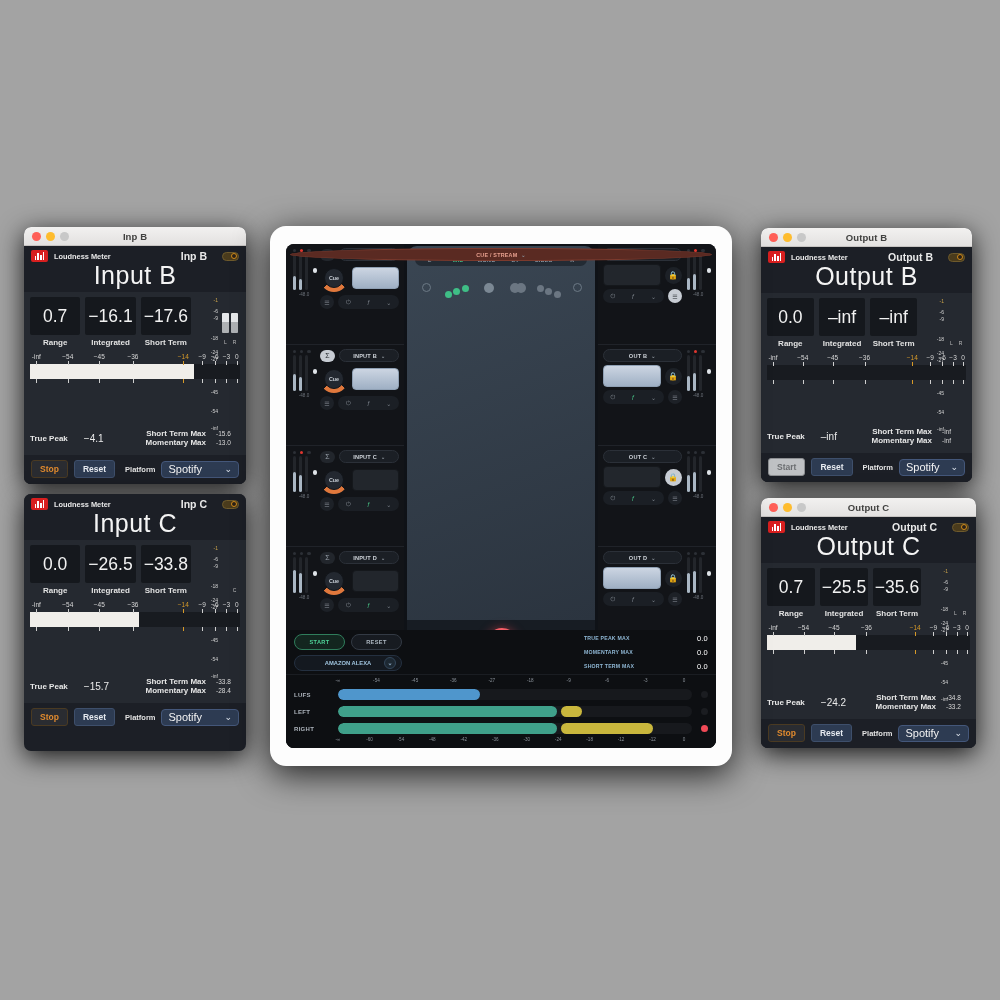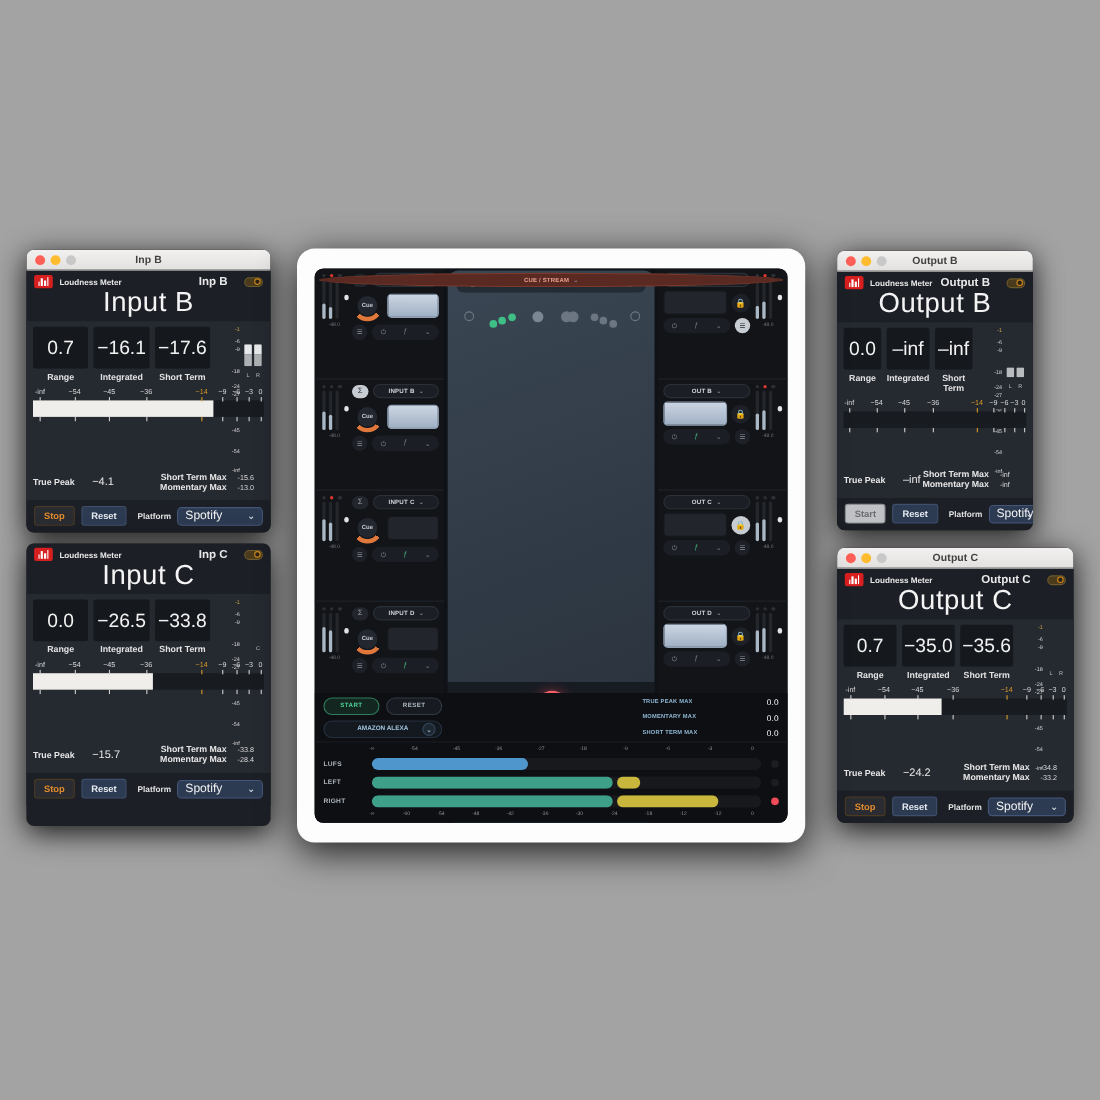--- a/index.html
+++ b/index.html
@@ -478,21 +478,21 @@
         <span class="btn reset">Reset</span>
         <span class="plat">Platform</span>
         <span class="sel">
           <span>Spotify</span>
           <span class="cv">⌄</span>
         </span>
       </div>
     </div>
   </div>
 
-  <div class="win" id="win-out-b" style="left:761px; top:228px; width:178px; height:254px;">
+  <div class="win" id="win-out-b" style="left:761px; top:228px; width:211px; height:254px;">
     <div class="titlebar">
       <div class="lights">
         <span class="lt r"></span>
         <span class="lt y"></span>
         <span class="lt g"></span>
       </div>
       <div class="wtitle">Output B</div>
     </div>
     <div class="lm">
       <div class="lm-top">
@@ -638,21 +638,21 @@
       </div>
       <div class="lm-big">Output C</div>
       <div class="lm-sec">
         <div class="rowtop">
           <div class="cards">
             <div class="card">
               <div class="cardbox">0.7</div>
               <div class="cardlbl">Range</div>
             </div>
             <div class="card">
-              <div class="cardbox">−35.0</div>
+              <div class="cardbox">−25.5</div>
               <div class="cardlbl">Integrated</div>
             </div>
             <div class="card">
               <div class="cardbox">−35.6</div>
               <div class="cardlbl">Short Term</div>
             </div>
           </div>
           <div class="vscale">
             <span class="vtick" style="top:0px">-1</span>
             <span class="vtick w" style="top:11px">-6</span>

